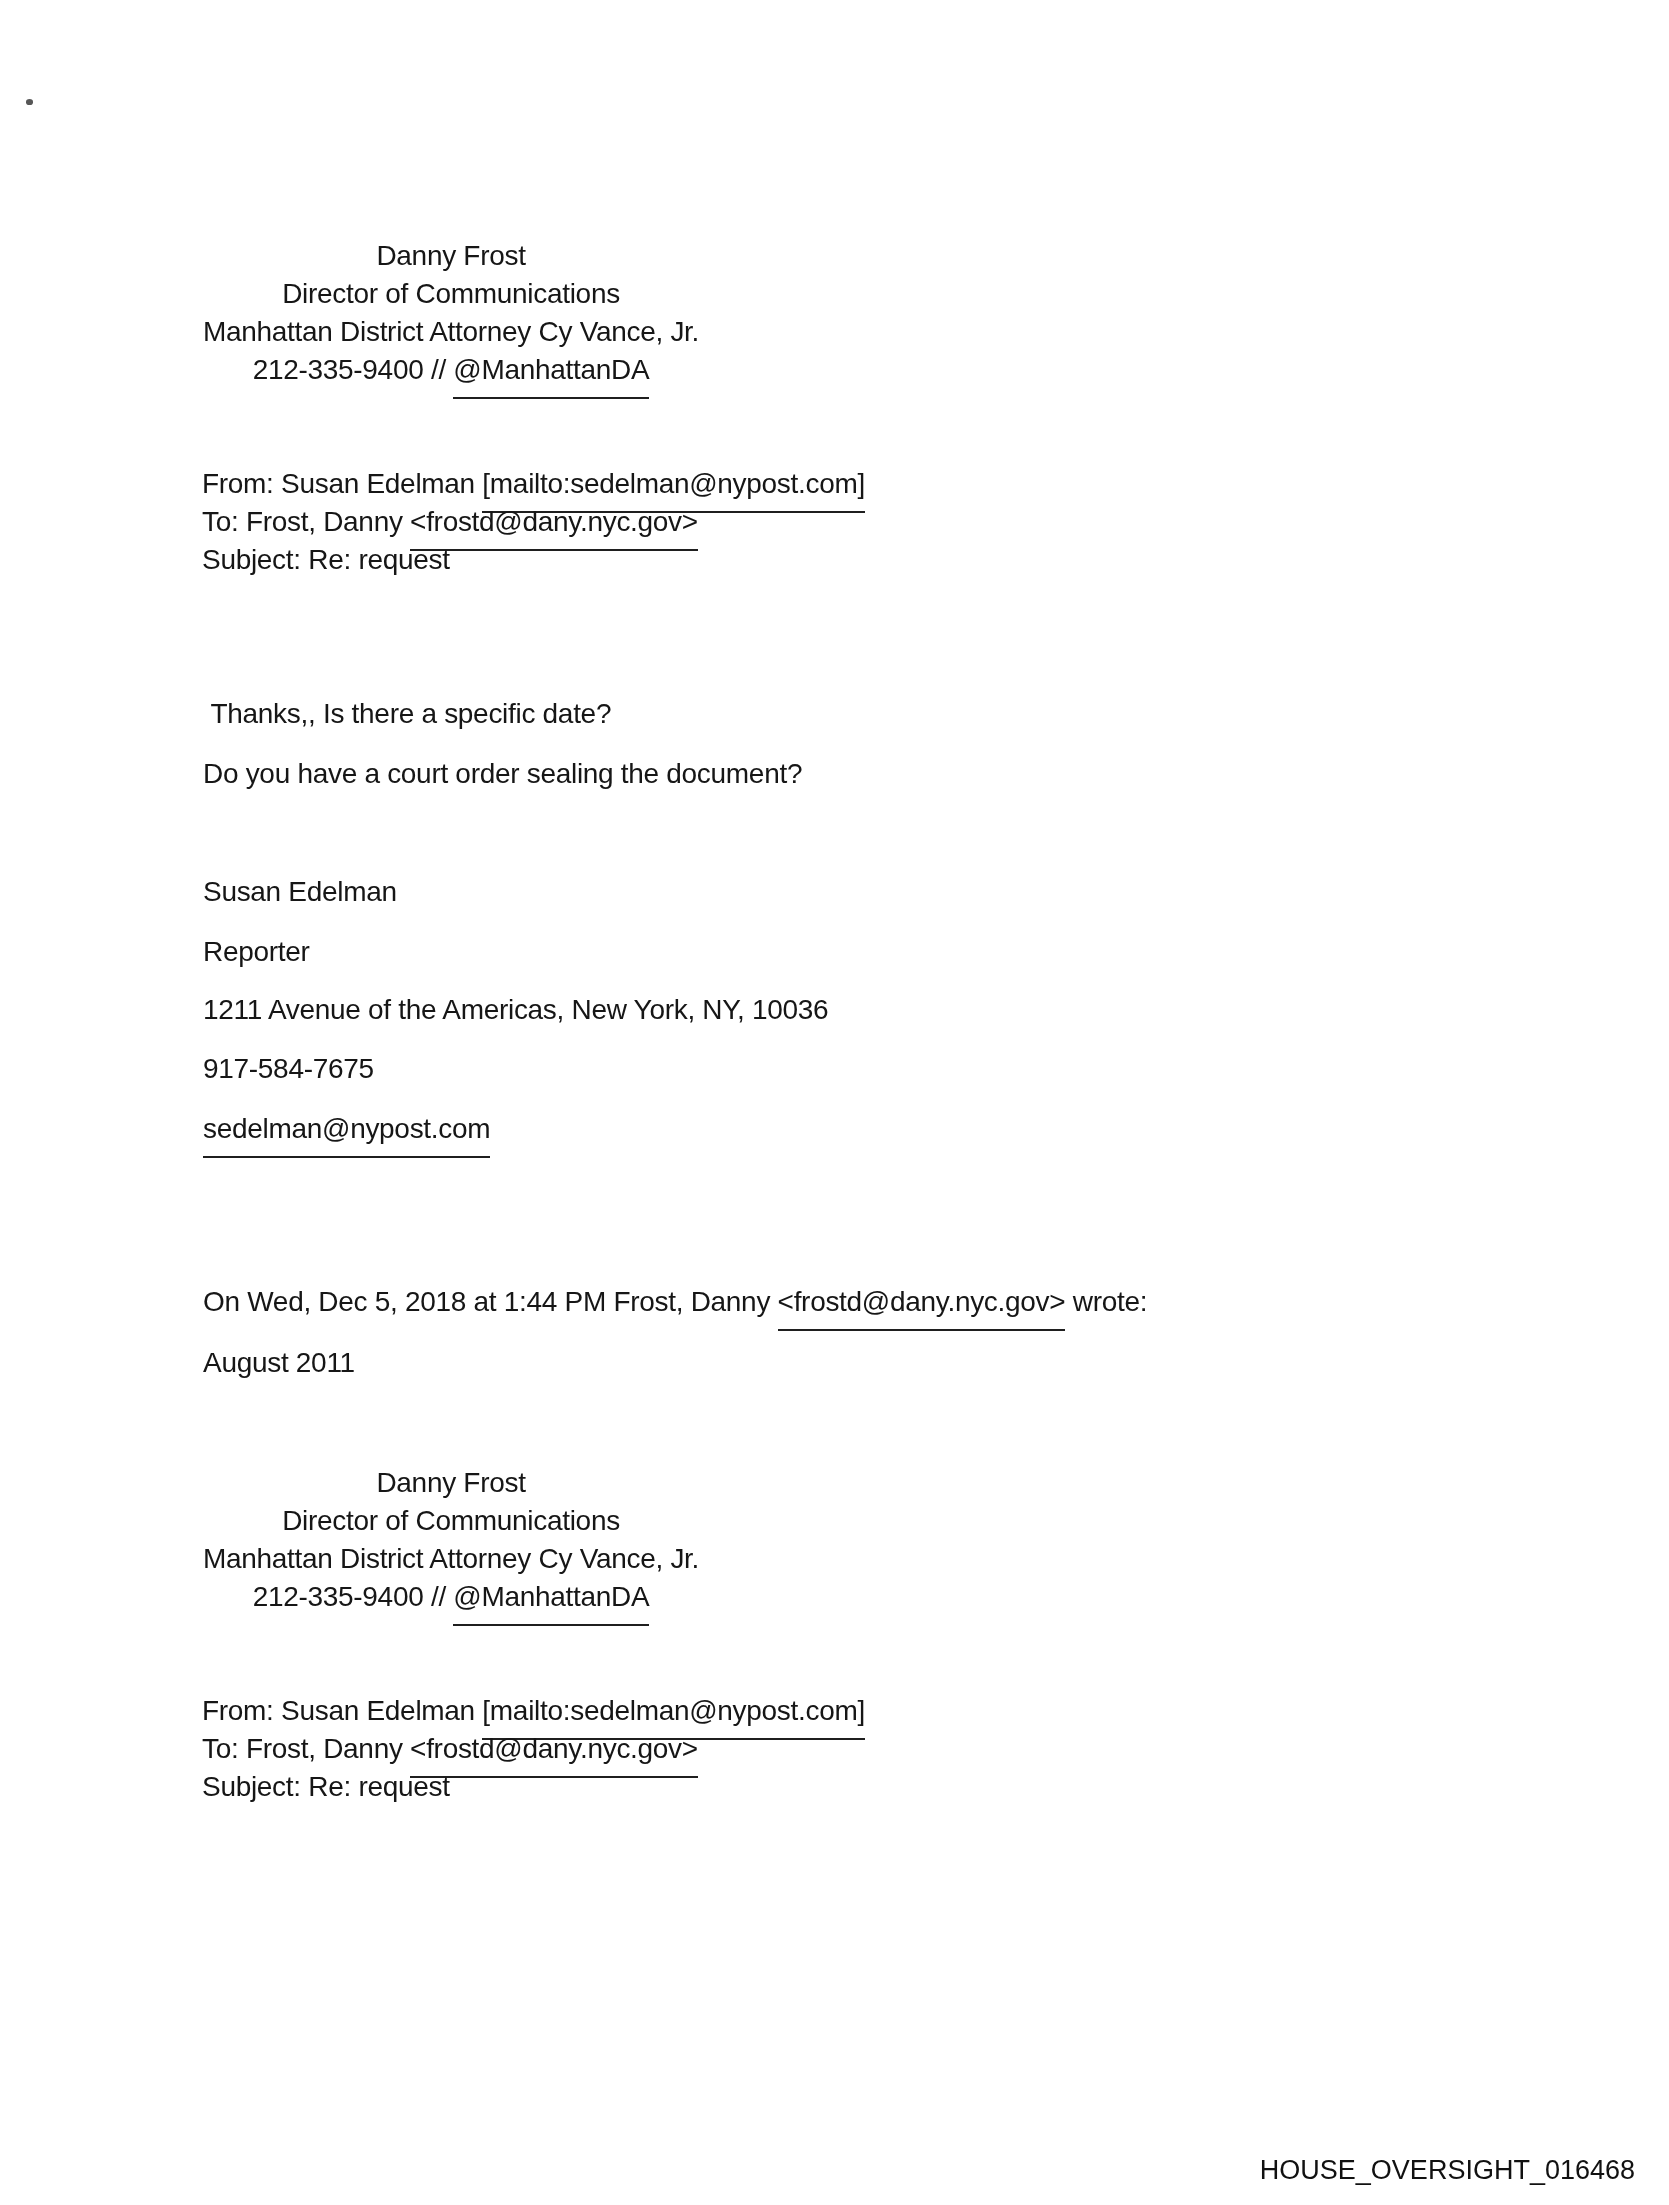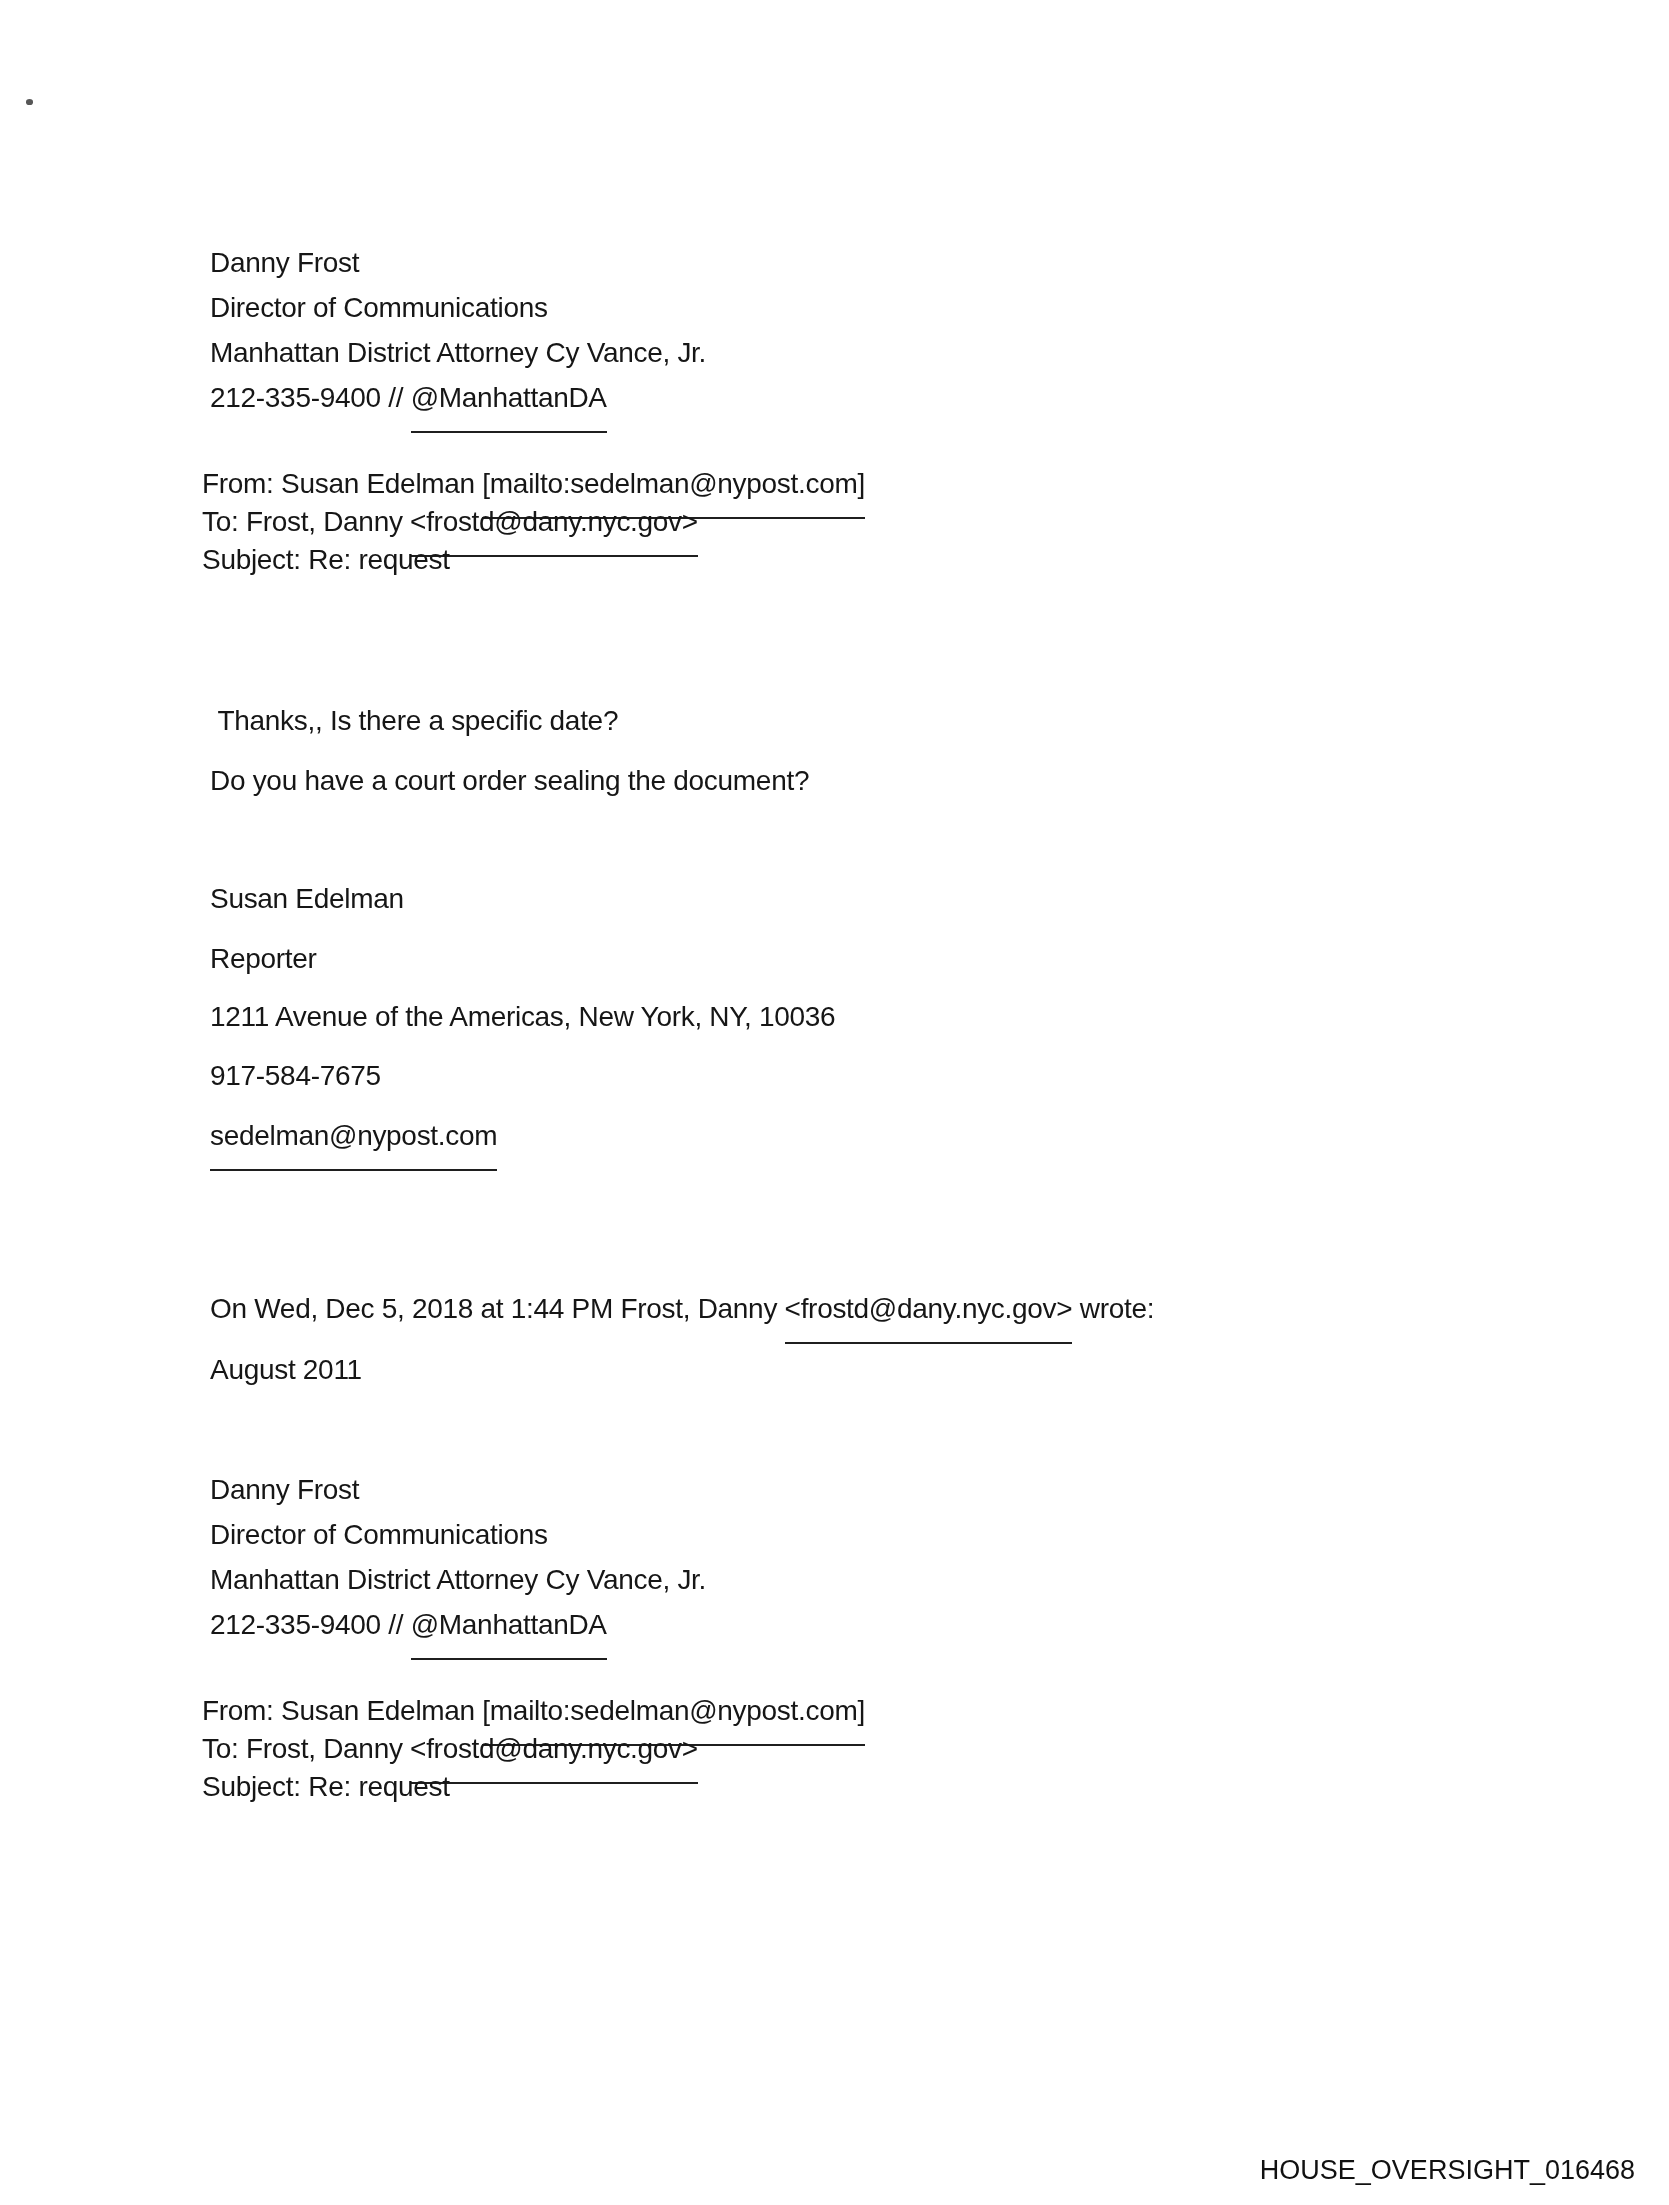--- a/index.html
+++ b/index.html
@@ -14,26 +14,26 @@
     letter-spacing: -0.3px;
     overflow: hidden;
   }
   .content {
     position: absolute;
     left: 202px;
     top: 0;
     width: 1296px;
   }
   .block { position: absolute; left: 0; }
-  .line { margin: 8px; line-height: 37px; white-space: pre-wrap; }
+  .line { margin: 1px; line-height: 37px; white-space: pre-wrap; text-align: center; }
   .hline { margin: 0; line-height: 38px; white-space: pre-wrap; }
   .b { font-weight: 400; }
   .u {
     border-bottom: 2.6px solid #1f1f1f;
-    padding-bottom: 18px;
+    padding-bottom: 12px;
     white-space: pre-wrap;
   }
   .bates {
     position: absolute;
     top: 2155px;
     right: 34px;
     font-family: "Liberation Sans", sans-serif;
     font-size: 27px;
     letter-spacing: 0px;
     color: #111111;

